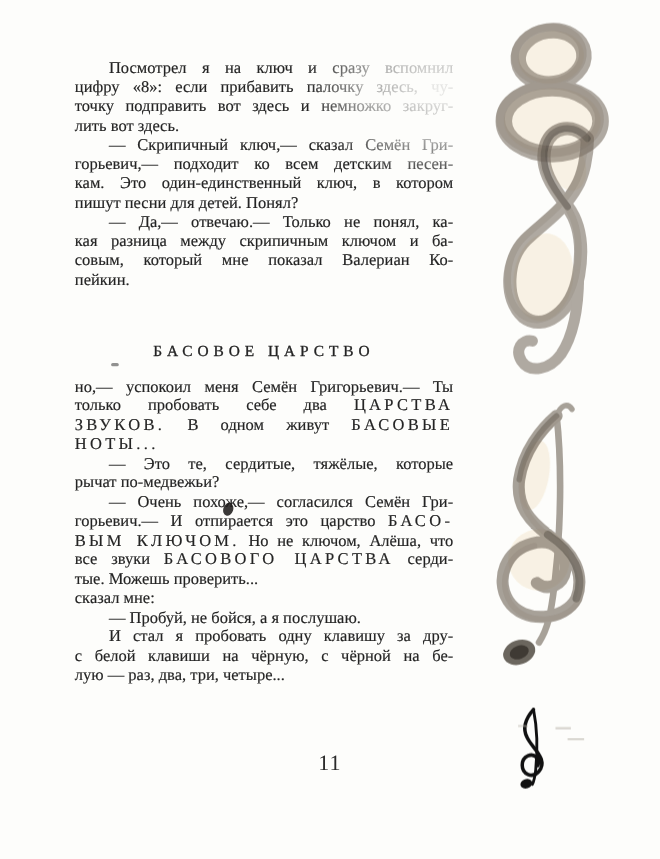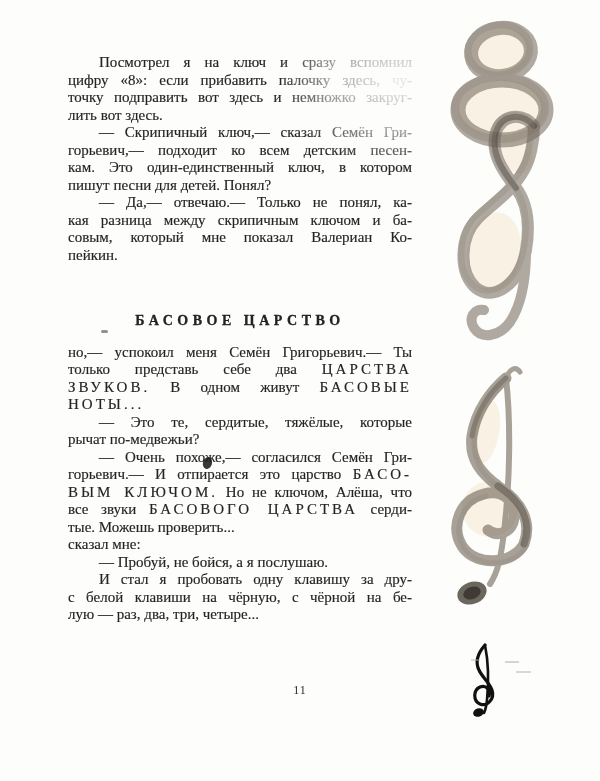--- a/index.html
+++ b/index.html
@@ -18,26 +18,26 @@
     height:17.5px;line-height:17.5px;
     text-align:justify;text-align-last:justify;
     overflow:visible;white-space:normal;
   }
   .line.first{text-indent:31px;}
   .line.last{text-align-last:left;}
   .caps-it{letter-spacing:3px;}
   .heading{
     margin:48px 0 14.5px 0;height:17px;line-height:17px;
     text-align:center;text-align-last:center;
-    font-weight:bold;font-size:14px;letter-spacing:4.5px;
+    font-weight:normal;font-size:14px;letter-spacing:4.5px;
     -webkit-text-stroke:0.3px #1c1c1c;
   }
   .pagenum{
     position:absolute;top:683px;left:0;right:0;text-align:center;
-    font-size:12px;letter-spacing:1px;color:#2a2a2a;
+    font-size:20px;letter-spacing:1px;color:#2a2a2a;
   }
   .big-illo{position:absolute;left:428px;top:12px;}
   .small-illo{position:absolute;left:468px;top:640px;}
   .fade{
     position:absolute;left:280px;top:42px;width:165px;height:125px;
     background:radial-gradient(ellipse at 72% 32%, rgba(253,253,251,0.92) 0%, rgba(253,253,251,0.55) 42%, rgba(253,253,251,0) 72%);
     pointer-events:none;z-index:6;
   }
   .blot{
     position:absolute;left:203px;top:457px;width:9px;height:12px;
@@ -72,21 +72,21 @@
       </div>
       <div class="para">
         <div class="line first"><span class="run">— Да,— отвечаю.— Только не понял, ка-</span></div>
         <div class="line"><span class="run">кая разница между скрипичным ключом и ба-</span></div>
         <div class="line"><span class="run">совым, который мне показал Валериан Ко-</span></div>
         <div class="line last"><span class="run">пейкин.</span></div>
       </div>
       <div class="heading">БАСОВОЕ ЦАРСТВО</div>
       <div class="para">
         <div class="line"><span class="run">но,— успокоил меня Семён Григорьевич.— Ты</span></div>
-        <div class="line"><span class="run">только представь себе два </span><span class="caps-it">ЦАРСТВА</span></div>
+        <div class="line"><span class="run">только пробовать себе два </span><span class="caps-it">ЦАРСТВА</span></div>
         <div class="line"><span class="caps-it">ЗВУКОВ.</span><span class="run"> В одном живут </span><span class="caps-it">БАСОВЫЕ</span></div>
         <div class="line last"><span class="caps-it">НОТЫ...</span></div>
       </div>
       <div class="para">
         <div class="line first"><span class="run">— Это те, сердитые, тяжёлые, которые</span></div>
         <div class="line last"><span class="run">рычат по-медвежьи?</span></div>
       </div>
       <div class="para">
         <div class="line first"><span class="run">— Очень похоже,— согласился Семён Гри-</span></div>
         <div class="line"><span class="run">горьевич.— И отпирается это царство </span><span class="caps-it">БАСО-</span></div>

